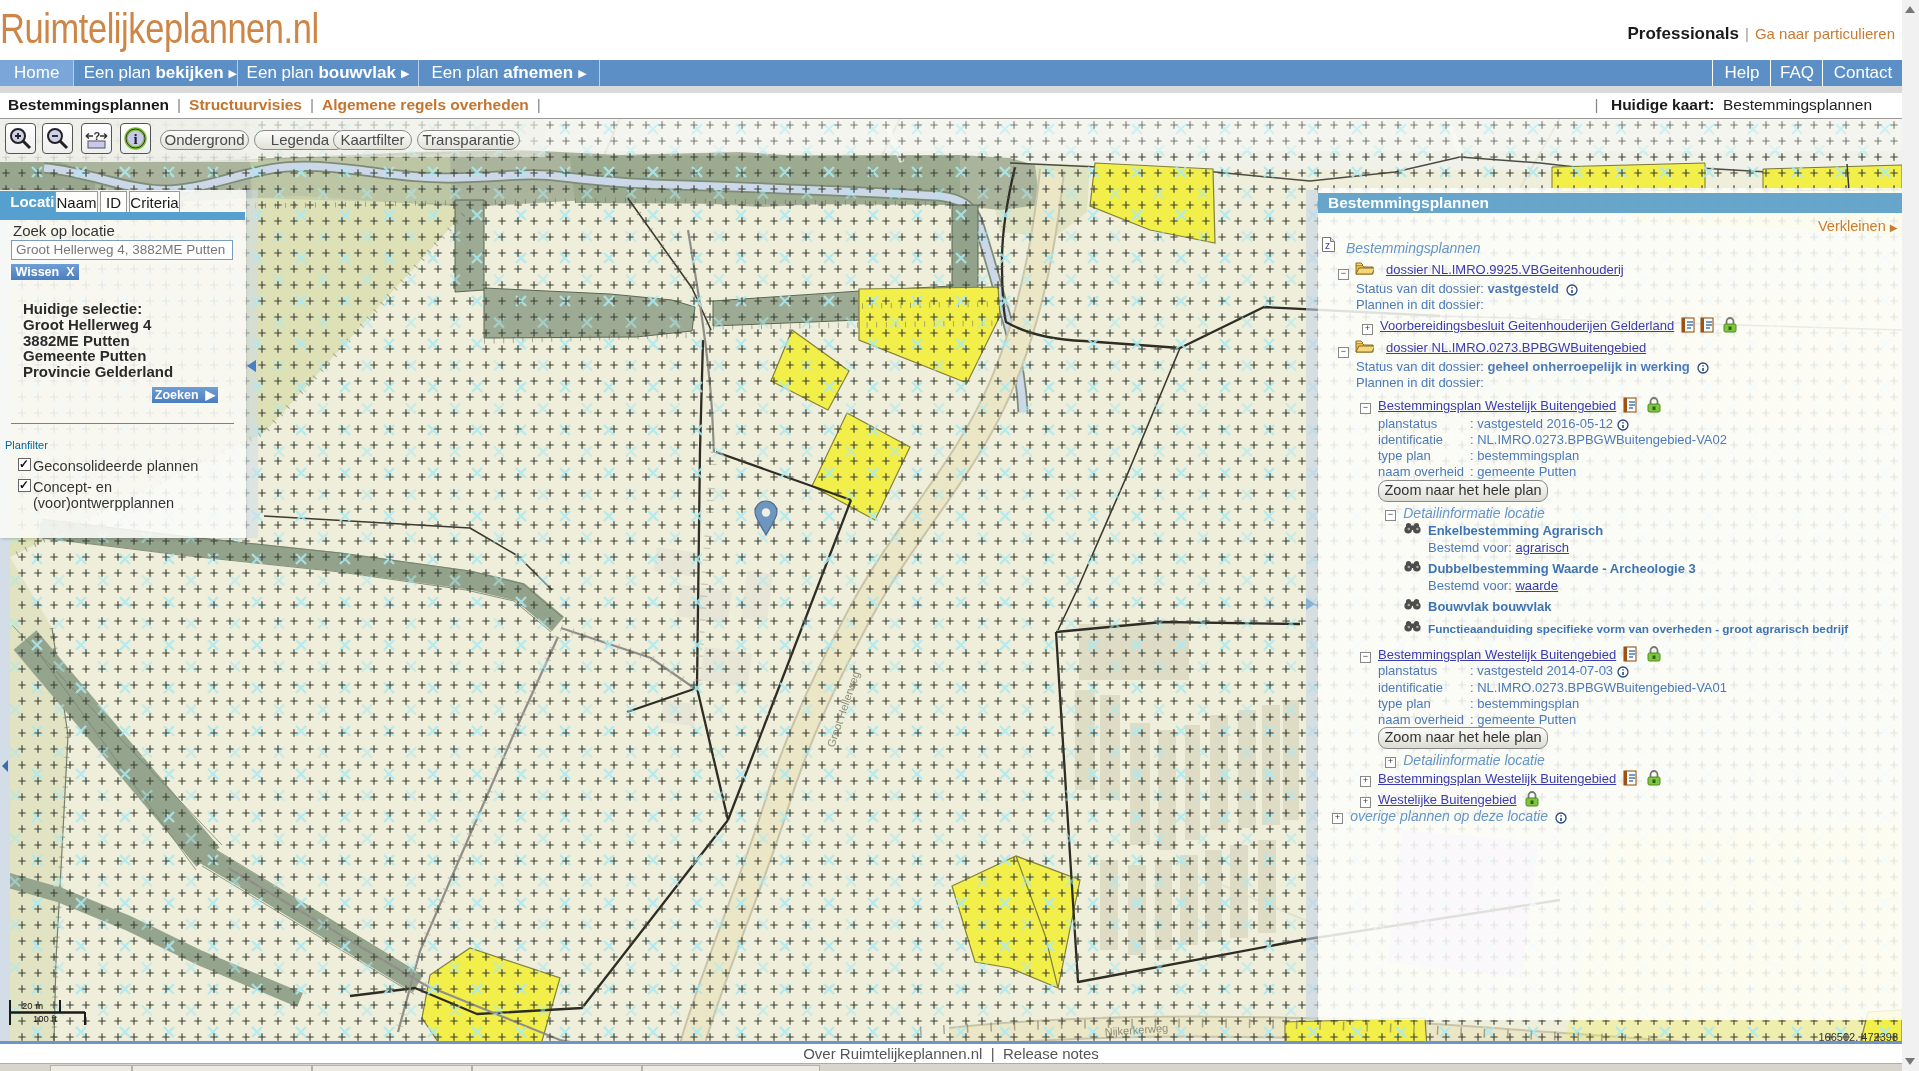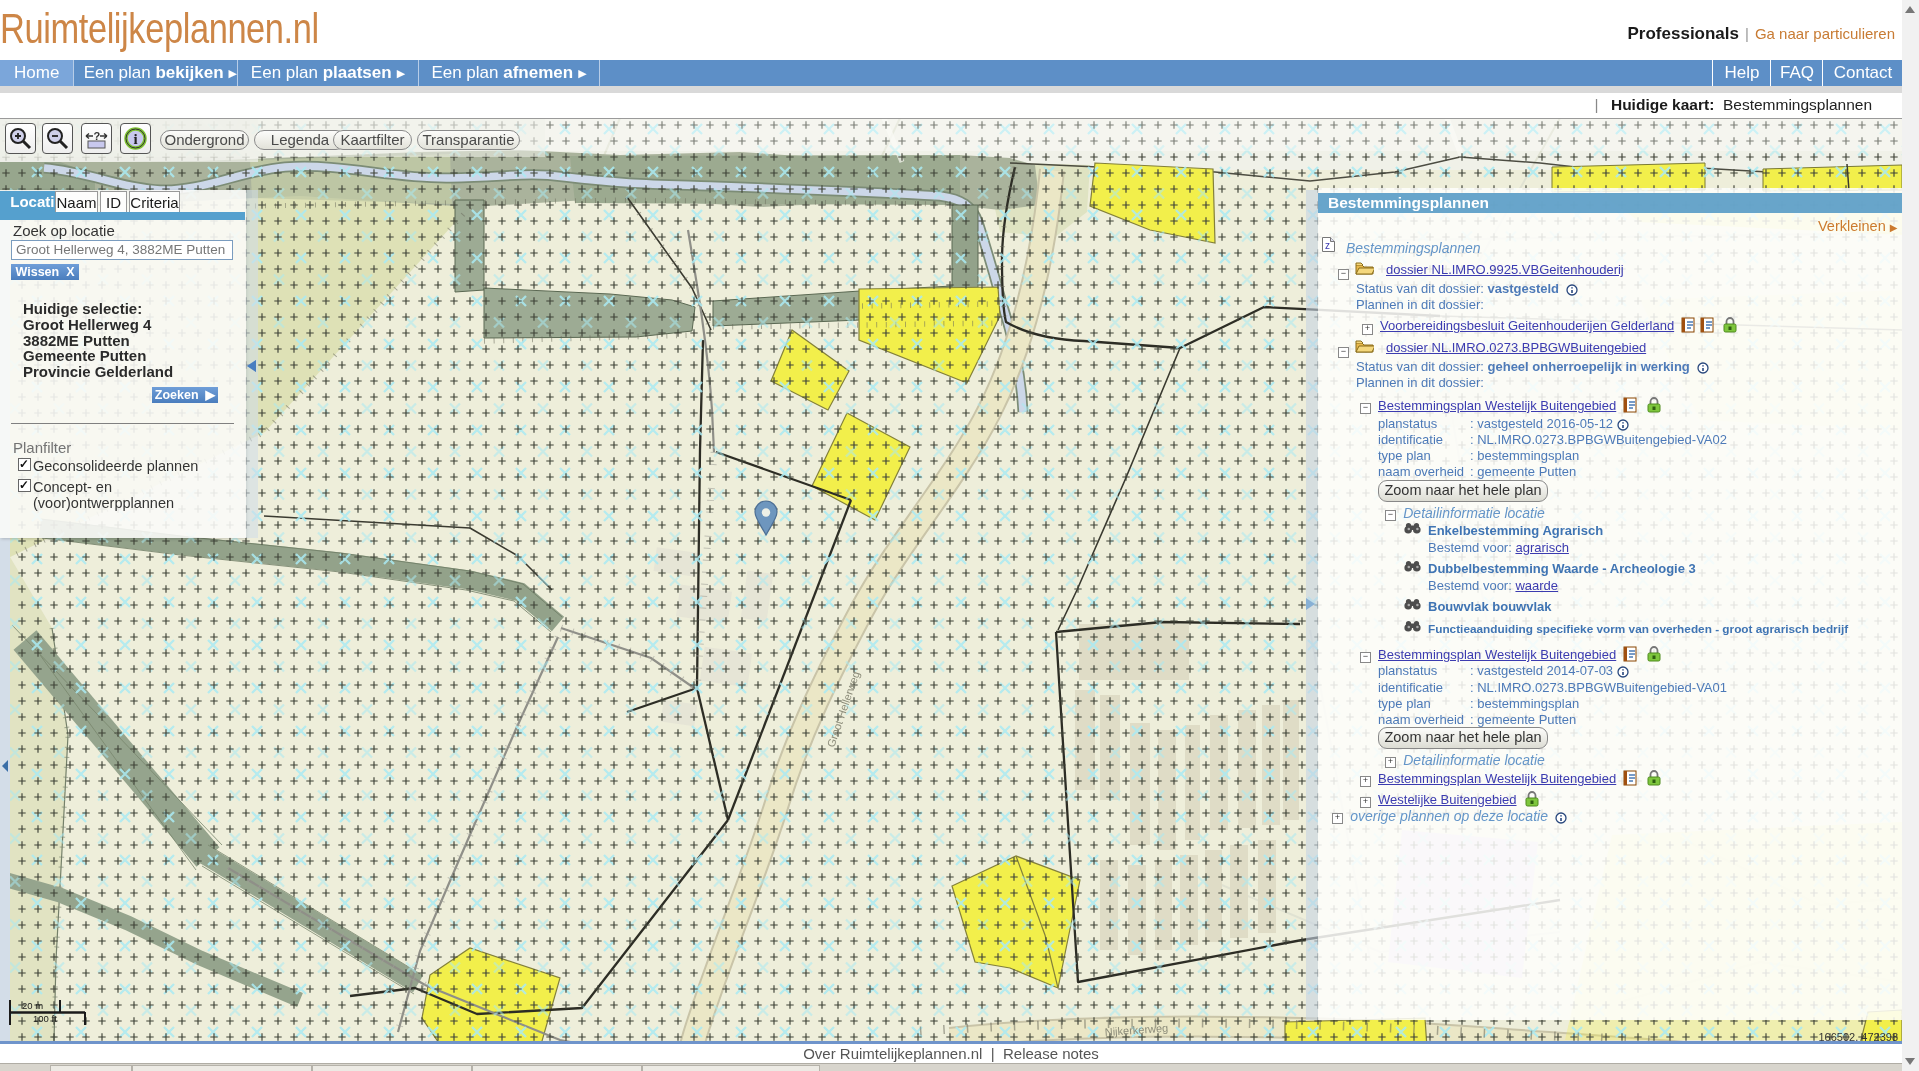--- a/index.html
+++ b/index.html
@@ -249,28 +249,29 @@
 <path d="M256,360 L247,366 256,372 Z" fill="#4a7ec0"></path>
 <path d="M1306,598 L1315,604 1306,610 Z" fill="#2a7ac0"></path>
 
   </svg></div>
 
   <div id="logo" class="abs">Ruimtelijkeplannen.nl</div>
   <div id="toplinks" class="abs"><b>Professionals</b><span class="sep">|</span>Ga naar particulieren</div>
   <div id="nav" class="abs">
     <div class="it home" style="left:0;">Home</div>
     <div class="it" style="left:57px;width:181px;padding:0;text-align:right;box-sizing:border-box;">Een plan <b>bekijken</b><span class="arr">▶</span></div>
-    <div class="it" style="left:238px;width:181px;padding:0;text-align:center;box-sizing:border-box;">Een plan <b>plaatsen</b><span class="arr">▶</span></div>
+    <div class="it" style="left:238px;width:181px;padding:0;text-align:center;box-sizing:border-box;">Een plan <b>bouwvlak</b><span class="arr">▶</span></div>
     <div class="it" style="left:419px;width:181px;padding:0;text-align:center;box-sizing:border-box;">Een plan <b>afnemen</b><span class="arr">▶</span></div>
     <div class="it right" style="left:1712px;width:58px;text-align:center;padding:0;">Help</div>
     <div class="it right" style="left:1770px;width:52px;text-align:center;padding:0;">FAQ</div>
     <div class="it right" style="left:1822px;width:80px;text-align:center;padding:0;">Contact</div>
   </div>
   <div id="graybar" class="abs"></div>
   <div id="subnav" class="abs">
+    <span class="left"><span class="black">Bestemmingsplannen</span><span class="sep">|</span><span class="or">Structuurvisies</span><span class="sep">|</span><span class="or">Algemene regels overheden</span><span class="sep">|</span></span>
     <span class="right"><span class="sep">|</span>&nbsp;<span class="black">Huidige kaart:</span>&nbsp;&nbsp;<span style="color:#222;">Bestemmingsplannen</span></span>
   </div>
 
   <div class="tbtn abs" style="left:5px;top:123px;">
   <svg width="29" height="29" viewBox="0 0 29 29">
         <circle cx="12" cy="12" r="7" fill="#cfd0ea" stroke="#222" stroke-width="2"></circle>
         <path d="M17 17 L24 24" stroke="#222" stroke-width="3"></path>
         <path d="M12 9v6M9 12h6" stroke="#222" stroke-width="1.8"></path>
       </svg>
 </div>
@@ -309,21 +310,21 @@
   <div class="abs" style="left:100px;top:0;width:27px;height:21px;line-height:21px;text-align:center;background:#fdfdfc;border:1px solid #999;border-bottom:none;color:#1a1a1a;box-sizing:border-box;">ID</div>
   <div class="abs" style="left:129px;top:0;width:51px;height:21px;line-height:21px;text-align:center;background:#fdfdfc;border:1px solid #999;border-bottom:none;color:#1a1a1a;box-sizing:border-box;">Criteria</div>
 </div>
 <div class="abs" style="left:0;top:212px;width:245px;height:8px;background:#55a0ce;"></div>
 <div class="abs" style="left:13px;top:222px;font-size:15px;color:#333;">Zoek op locatie</div>
 <div class="abs" style="left:11px;top:240px;width:216px;height:18px;border:1px solid #7a9cbf;background:#fff;font-size:13.5px;color:#777;line-height:18px;padding-left:4px;">Groot Hellerweg 4, 3882ME Putten</div>
 <div class="abs" style="left:11px;top:264px;width:68px;height:16px;background:linear-gradient(#6f9ed8,#4a7dbd);color:#fff;font-weight:bold;font-size:12.5px;text-align:center;line-height:16px;">Wissen&nbsp; X</div>
 <div class="abs" style="left:23px;top:301px;font-size:15px;font-weight:bold;color:#2b2b2b;line-height:15.8px;">Huidige selectie:<br>Groot Hellerweg 4<br>3882ME Putten<br>Gemeente Putten<br>Provincie Gelderland</div>
 <div class="abs" style="left:152px;top:387px;width:66px;height:16px;background:linear-gradient(#6f9ed8,#4a7dbd);color:#fff;font-weight:bold;font-size:12.5px;text-align:center;line-height:16px;">Zoeken &nbsp;▶</div>
 <div class="abs" style="left:11px;top:423px;width:223px;height:1px;background:#808080;"></div>
-<div class="abs" style="left:13px;top:439px;font-size:15px;color:#737373;">Planfilter</div>
+<div class="abs" style="left:5px;top:439px;font-size:11px;color:#0369a1;">Planfilter</div>
 <div class="abs" style="left:18px;top:458px;width:11px;height:11px;background:#fff;border:1px solid #666;font-size:12px;line-height:11px;color:#111;font-weight:bold;">✓</div>
 <div class="abs" style="left:33px;top:458px;font-size:14.5px;color:#333;">Geconsolideerde plannen</div>
 <div class="abs" style="left:18px;top:479px;width:11px;height:11px;background:#fff;border:1px solid #666;font-size:12px;line-height:11px;color:#111;font-weight:bold;">✓</div>
 <div class="abs" style="left:33px;top:479px;font-size:14.5px;color:#333;line-height:16px;">Concept- en<br>(voor)ontwerpplannen</div>
 
   <div id="rpanelstrip" class="abs"></div>
 <div id="rpanel" class="abs"></div>
 <div id="rpanelhead" class="abs"><span style="padding-left:10px;">Bestemmingsplannen</span></div>
 <div class="rp" style="left:1818px;top:218px;color:#cc7a2e;font-size:14.5px;">Verkleinen <span style="font-size:10px;">▶</span></div>
 

